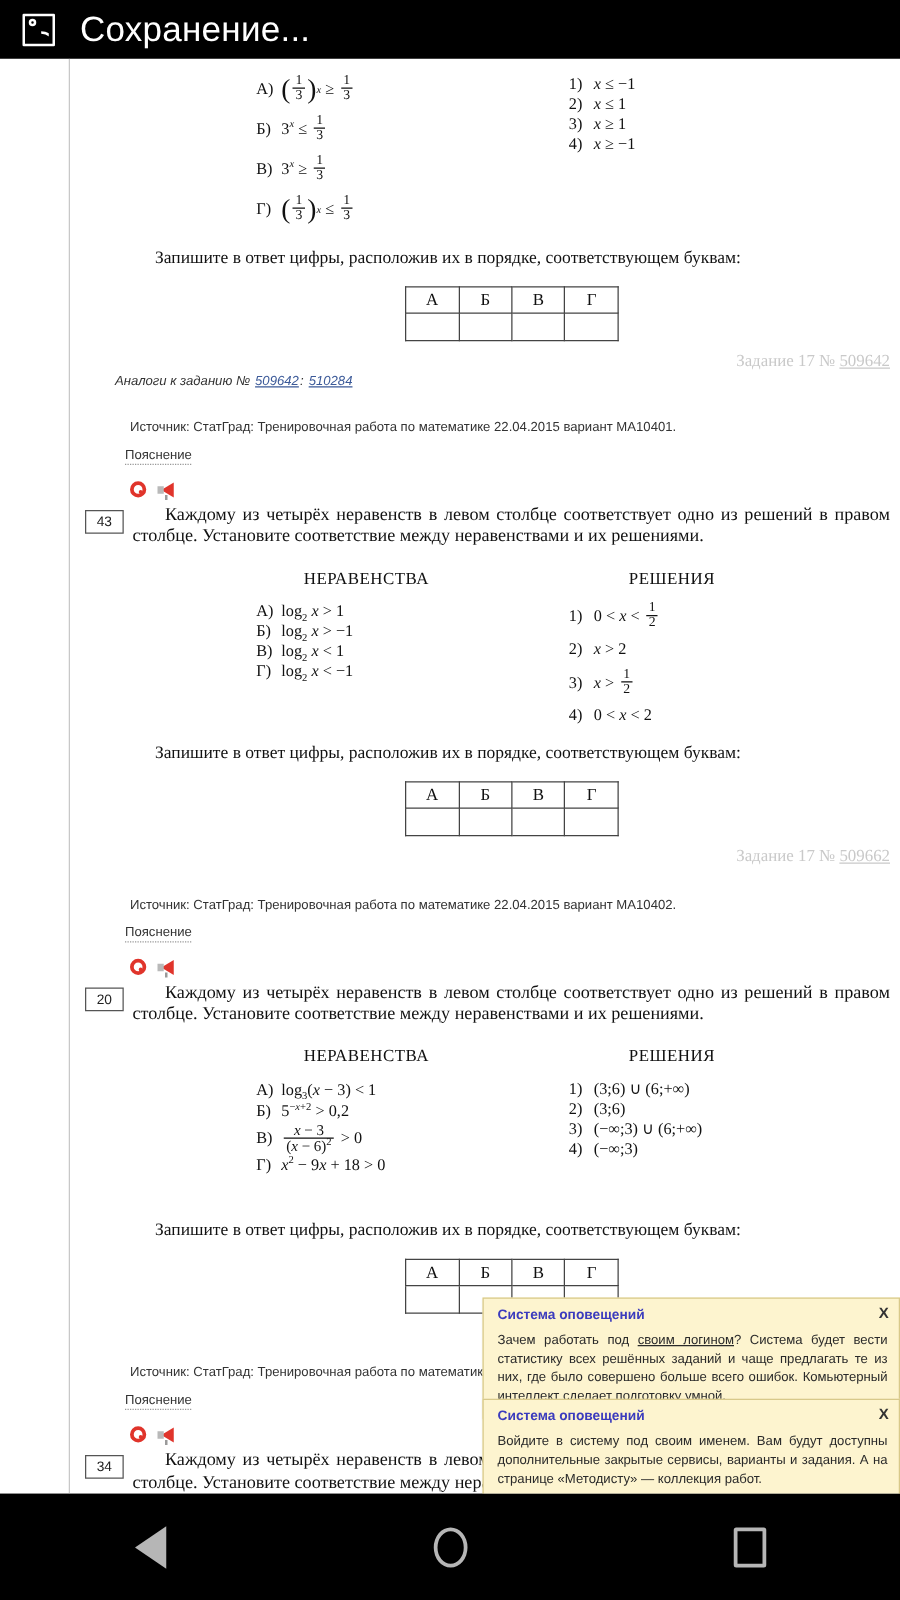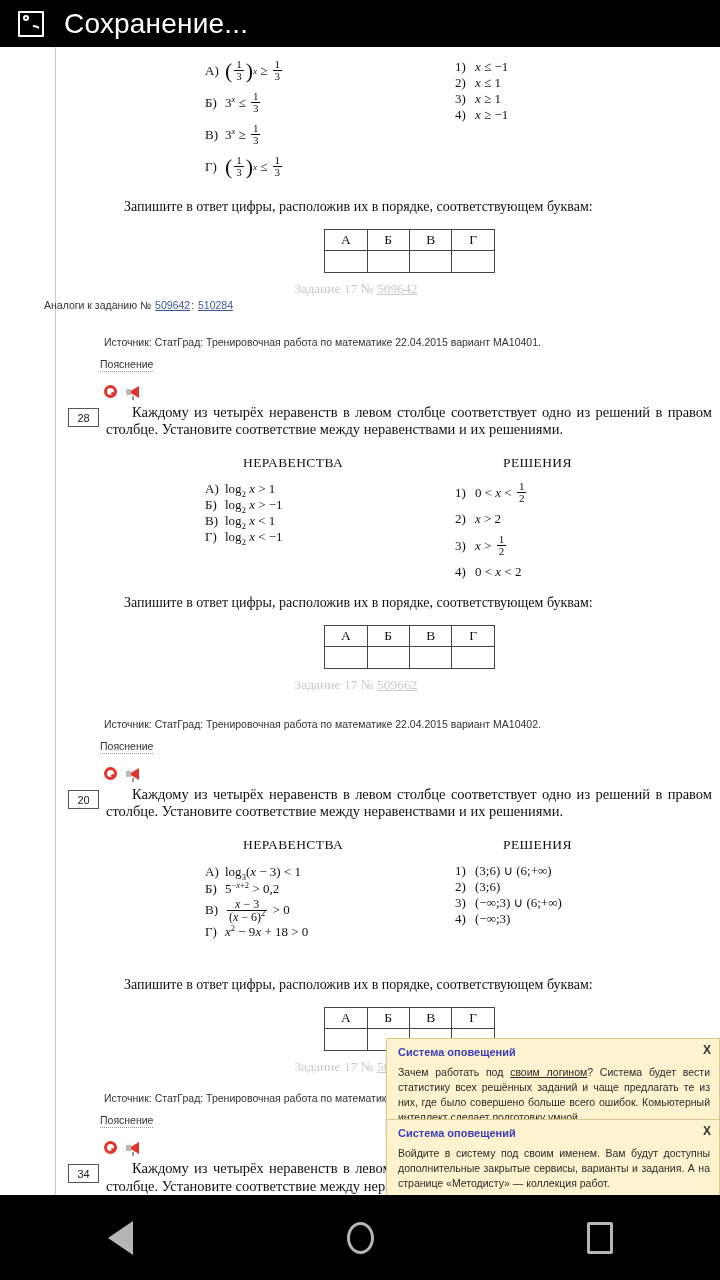--- a/index.html
+++ b/index.html
@@ -107,28 +107,28 @@
     border-collapse: collapse; width: 171px;
   }
   .anstable td {
     border: 1px solid #444; width: 42.75px; height: 21px;
     text-align: center; font-family: "Liberation Serif", serif;
     font-size: 13.5px; color: #111;
   }
   .anstable tr.blank td { height: 22px; }
 
   .zadanie {
-    text-align: center; margin-right: 8px; margin-top: 8px;
+    text-align: right; margin-right: 8px; margin-top: 8px;
     font-family: "Liberation Serif", serif; font-size: 13.5px; color: #c9c9c9;
   }
   .zadanie a { color: #c9c9c9; text-decoration: underline; }
 
   .analogi {
-    margin-left: 44px; margin-top: 1px;
-    font-family: "Liberation Sans", sans-serif; font-size: 10.5px; color: #333;
+    margin-left: 92px; margin-top: 1px;
+    font-family: "Liberation Sans", sans-serif; font-size: 10.5px; color: #333; font-style: italic;
   }
   .analogi a { color: #3b5998; text-decoration: underline; margin: 0 1px; }
 
   .source {
     margin-left: 104px; margin-top: 25px;
     font-family: "Liberation Sans", sans-serif; font-size: 10.5px; color: #333;
   }
   .explain {
     margin-left: 100px; margin-top: 6px;
     font-family: "Liberation Sans", sans-serif; font-size: 10.5px; color: #333;
@@ -318,21 +318,21 @@
           <span class="ic-life"></span>
           <span class="ic-mega">
               <span class="horn"></span>
               <span class="base"></span>
               <span class="pole"></span>
             </span>
         </div>
       </div>
 
       <div class="task-block" style="margin-top:6px;">
-        <div class="qnum" style="margin-top:4px;">28</div>
+        <div class="qnum" style="margin-top:4px;">43</div>
         <div class="stem">
           <span class="indent"></span><span>Каждому из четырёх неравенств в левом столбце соответствует одно из решений в правом столбце. Установите соответствие между неравенствами и их решениями.</span>
         </div>
 
         <div class="colheads">
           <span class="left">НЕРАВЕНСТВА</span>
           <span class="right">РЕШЕНИЯ</span>
         </div>
 
         <div class="twocol" style="height:92px;">

